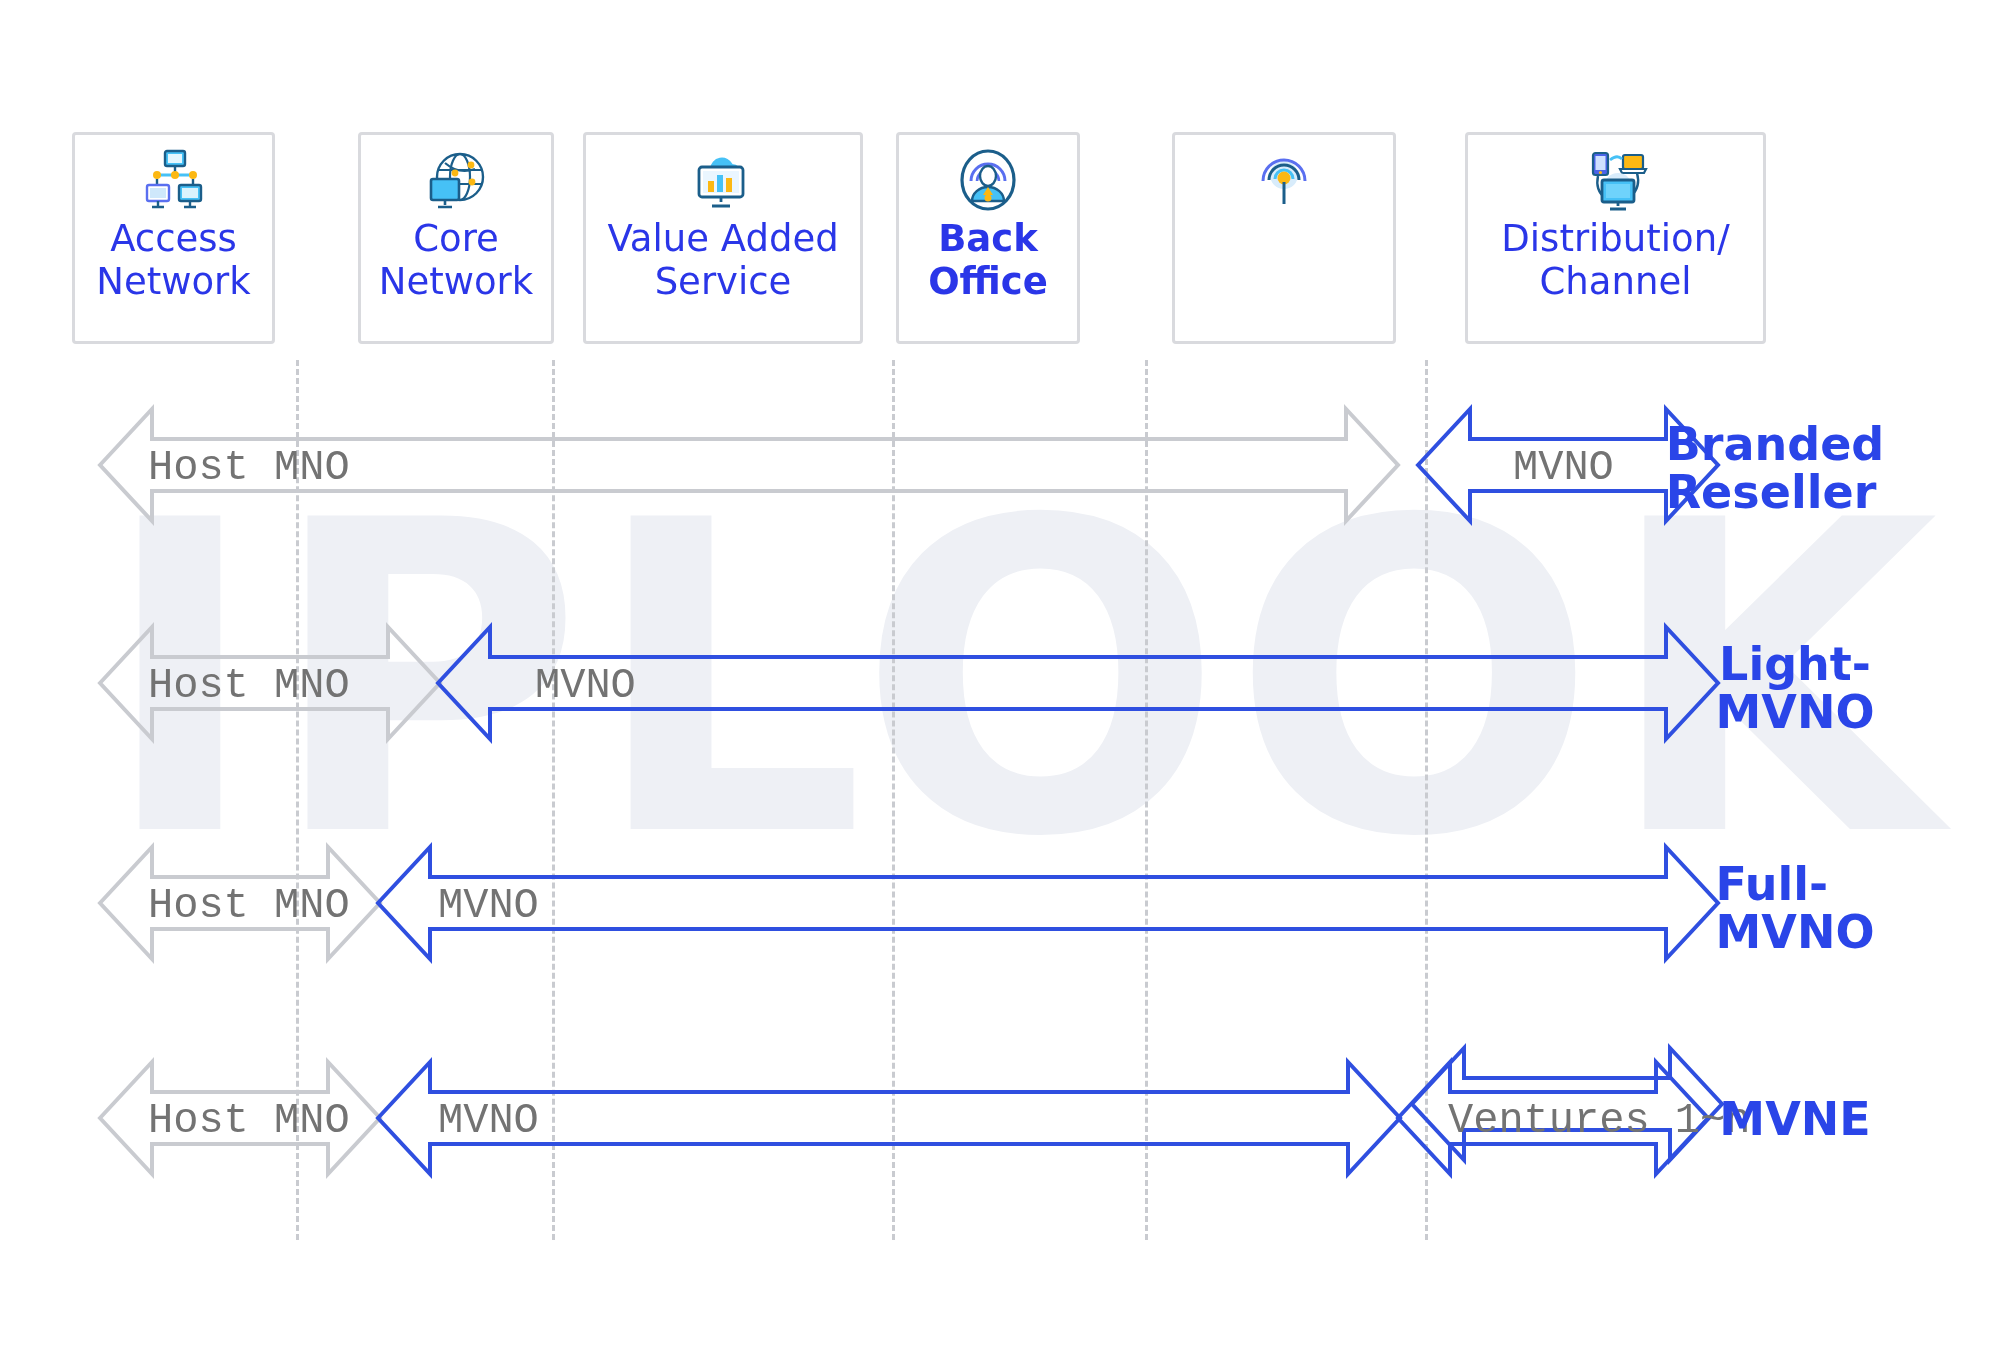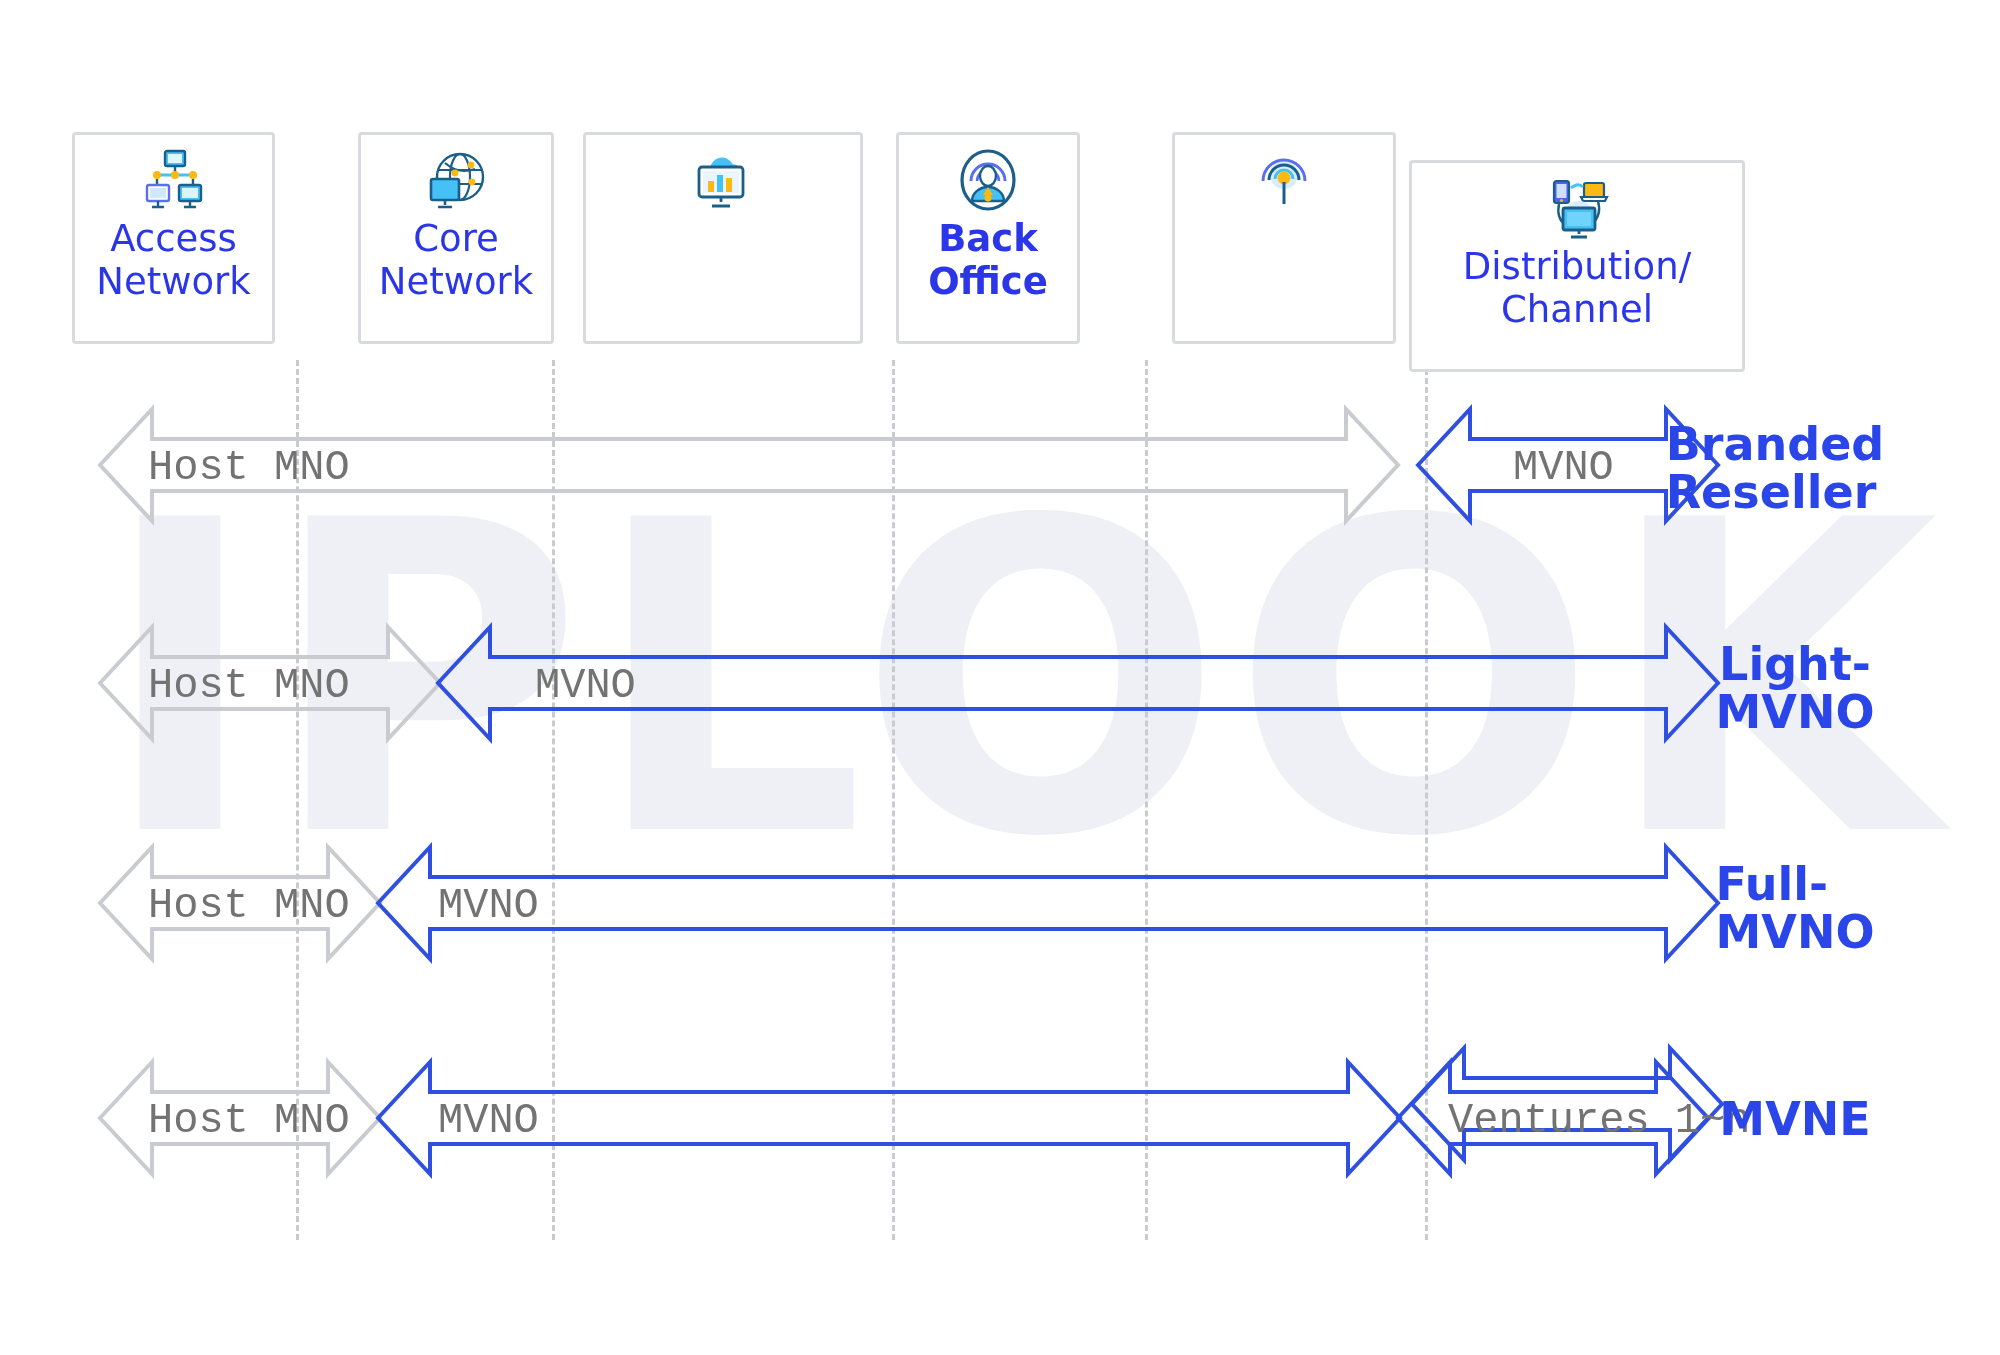--- a/index.html
+++ b/index.html
@@ -141,20 +141,21 @@
     <svg width="64" height="62" viewBox="0 0 64 62">
       <path d="M20 20 a11 11 0 0 1 21 -4 a9 9 0 0 1 9 9 a8 8 0 0 1 -8 8 H22 a9 9 0 0 1 -2 -13 z" fill="#46c1f6" stroke="#46c1f6" stroke-width="2"></path>
       <rect x="8" y="18" width="44" height="30" rx="3" fill="#ffffff" stroke="#1b5e8a" stroke-width="2.8"></rect>
       <rect x="12" y="22" width="36" height="22" fill="#eaf6ff"></rect>
       <rect x="17" y="32" width="6" height="11" fill="#fcb813"></rect>
       <rect x="26" y="26" width="6" height="17" fill="#46c1f6"></rect>
       <rect x="35" y="29" width="6" height="14" fill="#fcb813"></rect>
       <path d="M30 48 v5 M21 57 h18" stroke="#1b5e8a" stroke-width="2.8"></path>
     </svg>
         </div>
+        <div class="clabel">Value Added<br>Service</div>
       </div>
       <div class="card" style="left: 896px; width: 184px; font-weight: bold;">
         <div class="ico">
     <svg width="60" height="62" viewBox="0 0 60 62">
       <ellipse cx="30" cy="31" rx="26" ry="29" fill="none" stroke="#1b5e8a" stroke-width="3.2"></ellipse>
       <path d="M13 32 a17 17 0 0 1 34 0" fill="none" stroke="#5a6ff0" stroke-width="3"></path>
       <path d="M19 32 a11 11 0 0 1 22 0" fill="none" stroke="#5a6ff0" stroke-width="2.6"></path>
       <ellipse cx="30" cy="27" rx="8" ry="10" fill="#ffffff" stroke="#1b5e8a" stroke-width="2.4"></ellipse>
       <path d="M14 52 a16 14 0 0 1 32 0 z" fill="#46c1f6" stroke="#1b5e8a" stroke-width="2.4"></path>
       <path d="M30 38 l-5 8 h10 z" fill="#fcb813"></path>
@@ -168,21 +169,21 @@
     <svg width="62" height="62" viewBox="0 0 62 62">
       <circle cx="31" cy="26" r="14" fill="#d8ecfb"></circle>
       <path d="M10 32 a21 21 0 0 1 42 0" fill="none" stroke="#5a6ff0" stroke-width="3"></path>
       <path d="M16 31 a15 15 0 0 1 30 0" fill="none" stroke="#1b5e8a" stroke-width="3"></path>
       <path d="M22 30 a9 9 0 0 1 18 0" fill="none" stroke="#46c1f6" stroke-width="3"></path>
       <circle cx="31" cy="29" r="6.5" fill="#fcb813"></circle>
       <path d="M31 33 v22" stroke="#1b5e8a" stroke-width="3"></path>
     </svg>
         </div>
       </div>
-      <div class="card" style="left: 1409px; width: 336px; margin-top: 28px;">
+      <div class="card" style="left: 1465px; width: 301px;">
         <div class="ico">
     <svg width="66" height="62" viewBox="0 0 66 62">
       <rect x="10" y="4" width="15" height="22" rx="2.5" fill="#4b63e8" stroke="#1b5e8a" stroke-width="2.2"></rect>
       <rect x="12.5" y="7" width="10" height="14" fill="#cfe0ff"></rect>
       <circle cx="17.5" cy="23.5" r="1.6" fill="#fcb813"></circle>
       <rect x="40" y="6" width="20" height="14" rx="2" fill="#fcb813" stroke="#1b5e8a" stroke-width="2.2"></rect>
       <path d="M37 20 h26 l-2 4 H39 z" fill="#ffffff" stroke="#1b5e8a" stroke-width="2.2"></path>
       <path d="M27 11 q7 -6 12 -1" fill="none" stroke="#46c1f6" stroke-width="2.8"></path>
       <circle cx="35" cy="38" r="14" fill="#d8ecfb"></circle>
       <path d="M15 27 q-3 14 7 22 M54 24 q4 14 -6 23" fill="none" stroke="#1b5e8a" stroke-width="2.4"></path>

